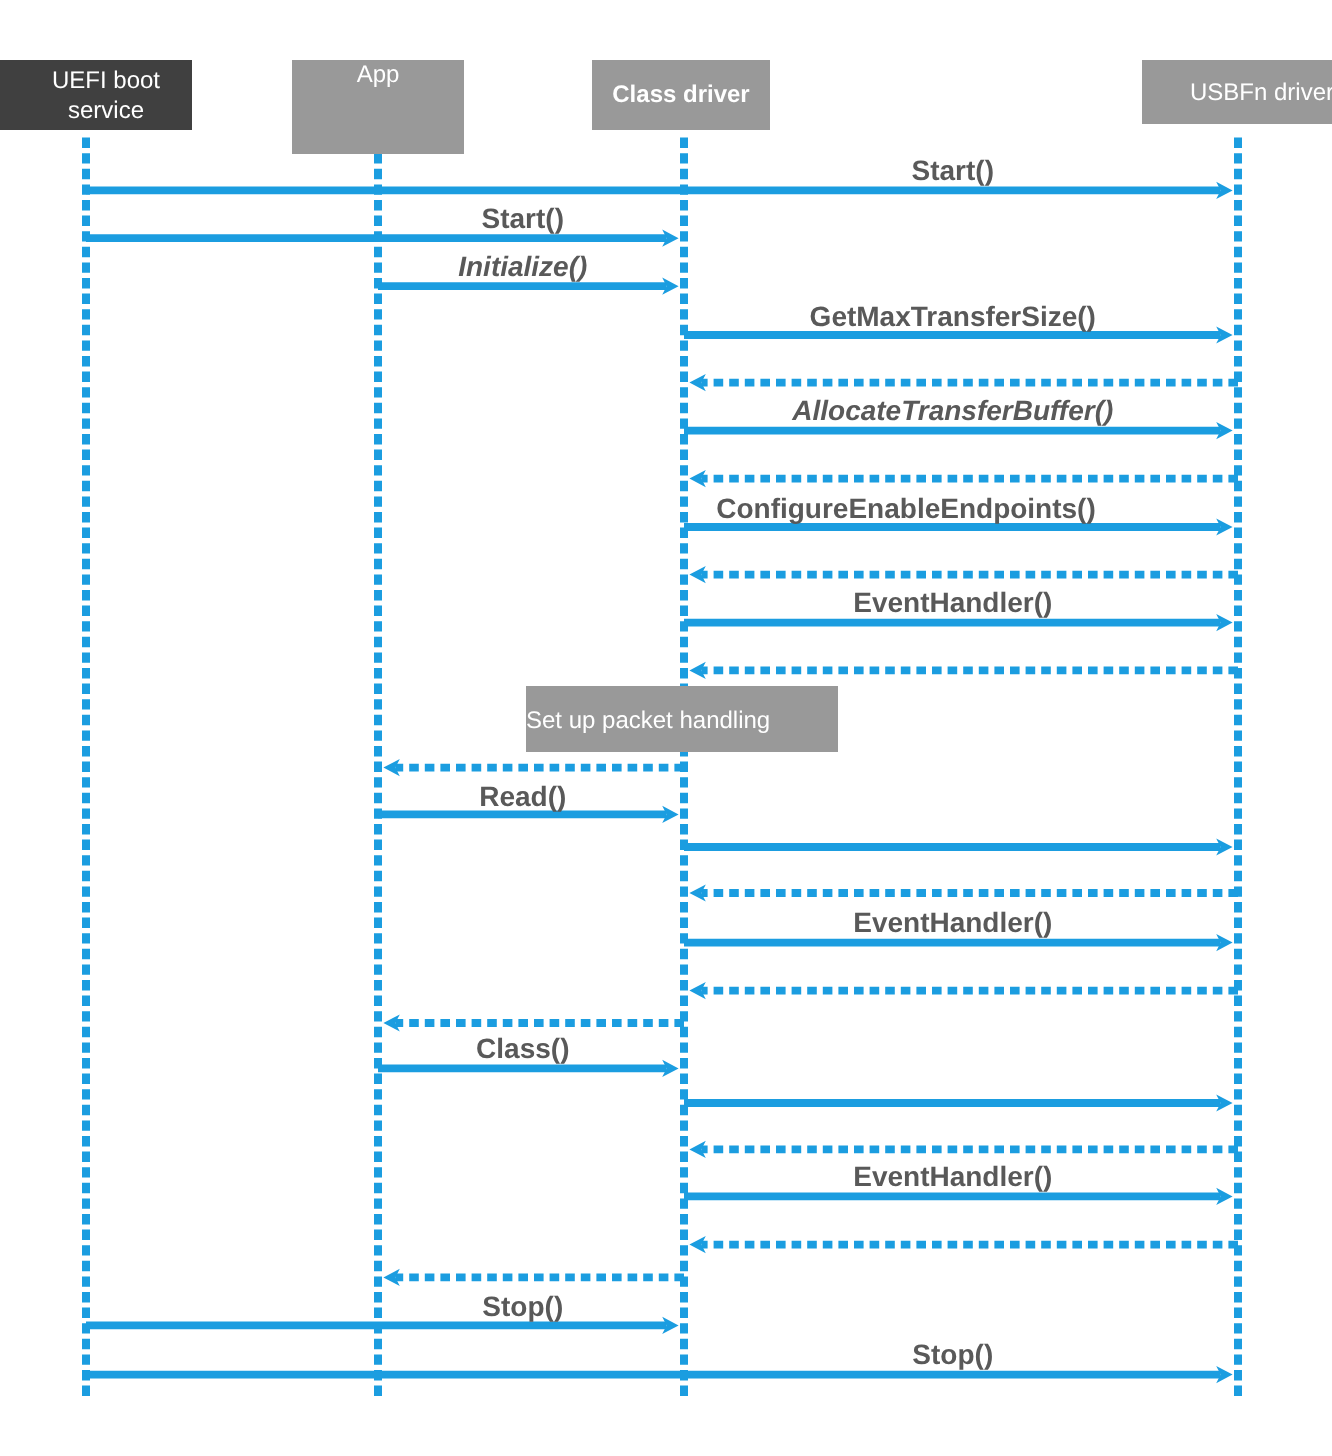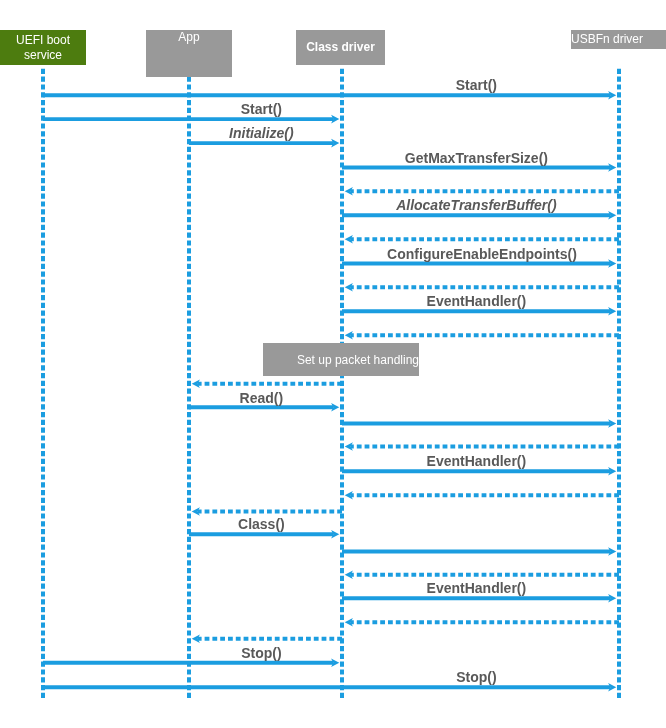--- a/index.html
+++ b/index.html
@@ -63,41 +63,41 @@
       <path d="M 616.3 598.2 L 608.0999999999999 593.9000000000001 L 610.3 598.2 L 608.0999999999999 602.5 Z" fill="#1B9DE0"></path>
       <line x1="619" x2="350.7" y1="622.3" y2="622.3" stroke="#1B9DE0" stroke-width="3.9" stroke-dasharray="4.8 3"></line>
       <path d="M 344.7 622.3 L 352.9 618 L 350.7 622.3 L 352.9 626.5999999999999 Z" fill="#1B9DE0"></path>
       <line x1="342" x2="197.7" y1="638.7" y2="638.7" stroke="#1B9DE0" stroke-width="3.9" stroke-dasharray="4.8 3"></line>
       <path d="M 191.7 638.7 L 199.89999999999998 634.4000000000001 L 197.7 638.7 L 199.89999999999998 643 Z" fill="#1B9DE0"></path>
       <line x1="43" x2="333.3" y1="662.7" y2="662.7" stroke="#1B9DE0" stroke-width="3.9"></line>
       <path d="M 339.3 662.7 L 331.1 658.4000000000001 L 333.3 662.7 L 331.1 667 Z" fill="#1B9DE0"></path>
       <line x1="43" x2="610.3" y1="687.3" y2="687.3" stroke="#1B9DE0" stroke-width="3.9"></line>
       <path d="M 616.3 687.3 L 608.0999999999999 683 L 610.3 687.3 L 608.0999999999999 691.5999999999999 Z" fill="#1B9DE0"></path>
     </svg>
-<div style="position: absolute; left: 0px; top: 30px; width: 86px; height: 35px; background: #4d7c0f; color: rgb(255, 255, 255); display: flex; align-items: center; justify-content: center; text-align: center; font-size: 12px; line-height: 15px;">
+<div style="position: absolute; left: 0px; top: 30px; width: 86px; height: 35px; background: #404040; color: rgb(255, 255, 255); display: flex; align-items: center; justify-content: center; text-align: center; font-size: 12px; line-height: 15px; padding-left: 10px;">
       <span>UEFI boot service</span>
     </div>
     <div style="position: absolute; left: 146px; top: 30px; width: 86px; height: 47px; background: rgb(153, 153, 153); color: rgb(255, 255, 255); display: flex; justify-content: center; text-align: center; font-size: 12px; line-height: 15px;">
       <span>App</span>
     </div>
     <div style="position: absolute; left: 296px; top: 30px; width: 89px; height: 35px; background: rgb(153, 153, 153); color: rgb(255, 255, 255); display: flex; align-items: center; justify-content: center; text-align: center; font-size: 12px; line-height: 15px; font-weight: bold;">
       <span>Class driver</span>
     </div>
-    <div style="position: absolute; left: 571px; top: 30px; width: 96px; height: 19px; background: rgb(153, 153, 153); color: rgb(255, 255, 255); display: flex; align-items: center; justify-content: flex-start; text-align: center; font-size: 12px; line-height: 15px;">
+    <div style="position: absolute; left: 571px; top: 30px; width: 96px; height: 32px; background: rgb(153, 153, 153); color: rgb(255, 255, 255); display: flex; align-items: center; justify-content: flex-end; text-align: center; font-size: 12px; line-height: 15px;">
       <span>USBFn driver</span>
     </div>
     <div class="lbl" style="left: 476.4px; top: 79.2px; transform: translateX(-50%); color: rgb(89, 89, 89);">Start()</div>
     <div class="lbl" style="left: 261.4px; top: 103.1px; transform: translateX(-50%); color: rgb(89, 89, 89);">Start()</div>
     <div class="lbl" style="left: 261.4px; top: 127.1px; transform: translateX(-50%); color: rgb(89, 89, 89); font-style: italic;">Initialize()</div>
     <div class="lbl" style="left: 476.4px; top: 151.5px; transform: translateX(-50%); color: rgb(89, 89, 89);">GetMaxTransferSize()</div>
     <div class="lbl" style="left: 476.4px; top: 199.3px; transform: translateX(-50%); color: rgb(89, 89, 89); font-style: italic;">AllocateTransferBuffer()</div>
-    <div class="lbl" style="left: 482px; top: 247.5px; transform: translateX(-50%); color: rgb(89, 89, 89);">ConfigureEnableEndpoints()</div>
+    <div class="lbl" style="left: 453px; top: 247.5px; transform: translateX(-50%); color: rgb(89, 89, 89);">ConfigureEnableEndpoints()</div>
     <div class="lbl" style="left: 476.4px; top: 295.3px; transform: translateX(-50%); color: rgb(89, 89, 89);">EventHandler()</div>
     <div class="lbl" style="left: 261.4px; top: 392px; transform: translateX(-50%); color: rgb(89, 89, 89);">Read()</div>
     <div class="lbl" style="left: 476.4px; top: 455.3px; transform: translateX(-50%); color: rgb(89, 89, 89);">EventHandler()</div>
     <div class="lbl" style="left: 261.4px; top: 518.2px; transform: translateX(-50%); color: rgb(89, 89, 89);">Class()</div>
     <div class="lbl" style="left: 476.4px; top: 582.2px; transform: translateX(-50%); color: rgb(89, 89, 89);">EventHandler()</div>
     <div class="lbl" style="left: 261.4px; top: 646.7px; transform: translateX(-50%); color: rgb(89, 89, 89);">Stop()</div>
     <div class="lbl" style="left: 476.4px; top: 671.3px; transform: translateX(-50%); color: rgb(89, 89, 89);">Stop()</div>
-    <div style="position: absolute; left: 263px; top: 343px; width: 156px; height: 33px; background: rgb(153, 153, 153); color: rgb(255, 255, 255); display: flex; align-items: center; justify-content: flex-end; font-size: 12px;">
+    <div style="position: absolute; left: 263px; top: 343px; width: 156px; height: 33px; background: rgb(153, 153, 153); color: rgb(255, 255, 255); display: flex; align-items: center; justify-content: flex-start; font-size: 12px;">
       <span>Set up packet handling</span>
     </div>
   </div>
 
 </body></html>

